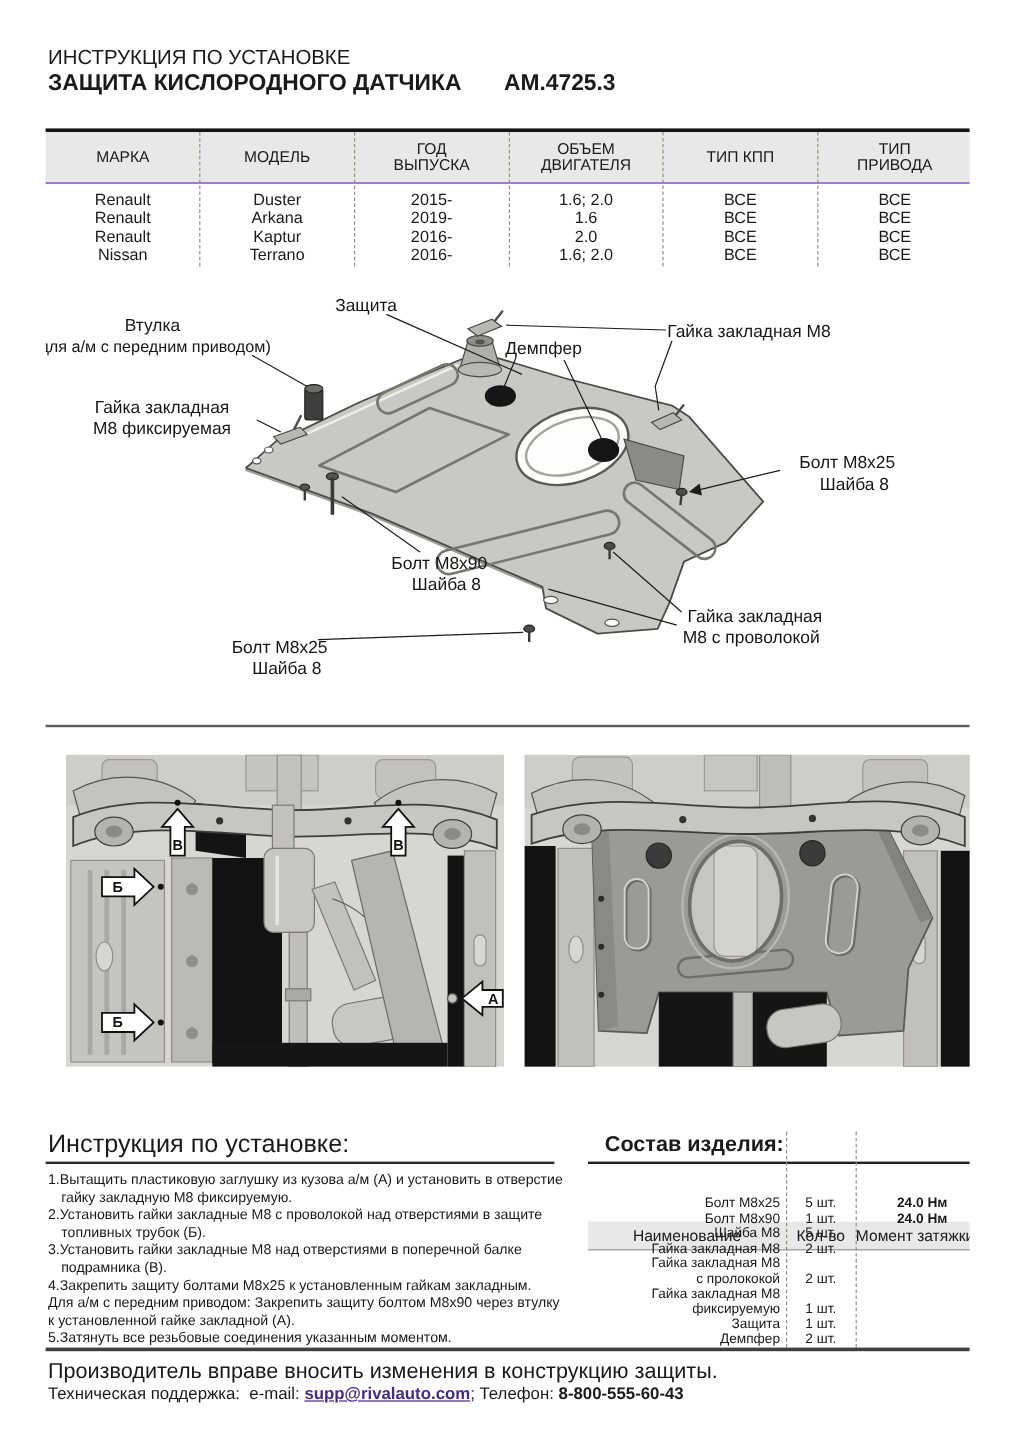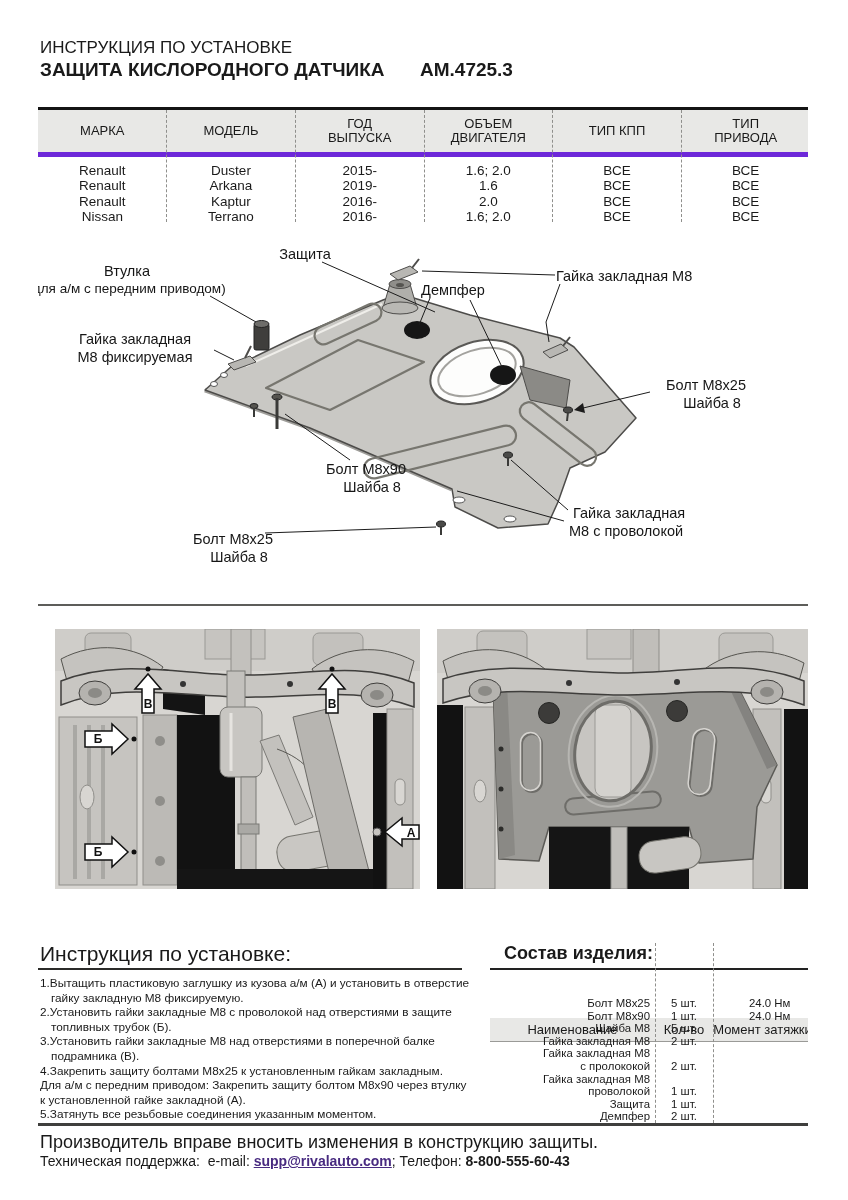--- a/index.html
+++ b/index.html
@@ -6,21 +6,21 @@
   .page{position:relative;width:808px;height:1200px;background:#fff;
         font-family:"Liberation Sans",sans-serif;color:#1a1a1a;overflow:hidden;}
   .abs{position:absolute;}
   
   .title1{left:40px;top:38px;font-size:17px;}
   .title2{left:40px;top:59px;font-size:19px;font-weight:bold;}
   .partnum{left:420px;top:59px;font-size:19px;font-weight:bold;}
   
   .fit{left:38px;top:107px;width:772px;border-top:3px solid #141414;}
   .fit-head{display:grid;grid-template-columns:repeat(6,1fr);background:#e8e8e6;
-            border-bottom:5px solid #6d28d9;height:42px;align-items:center;
+            border-bottom:1px solid #6d28d9;height:42px;align-items:center;
             text-align:center;font-size:13px;line-height:14.5px;}
   .fit-body{padding-top:6px;}
   .fit-row{display:grid;grid-template-columns:repeat(6,1fr);text-align:center;
            font-size:13.5px;line-height:15.4px;}
   .vdash{border-left:1px dashed #8f8f8c;width:0;}
   
   .rule{background:#5d5d5a;}
   .instr-h{left:40px;top:942px;font-size:21px;font-weight:normal;}
   .instr-rule{left:38px;top:968px;width:424px;height:2px;background:#2b2b29;}
   .steps{left:40px;top:976px;width:434px;font-size:11.8px;line-height:14.6px;}
@@ -29,21 +29,21 @@
   .comp{left:490px;top:943px;width:322px;height:181px;}
   .comp-h{position:absolute;left:14px;top:0;font-size:18px;font-weight:bold;}
   .comp-topline{position:absolute;left:0;top:25px;width:322px;height:2px;background:#222;}
   .comp-head{position:absolute;left:0;top:27px;width:322px;height:23px;background:#e8e8e6;
              border-bottom:1px solid #9a9a97;display:grid;grid-template-columns:165px 58px 99px;
              align-items:center;text-align:center;font-size:13px;margin-top:48px;}
   .comp-rows{position:absolute;left:0;top:54px;width:322px;font-size:11.4px;line-height:12.6px;}
   .comp-row{display:grid;grid-template-columns:165px 58px 99px;}
   .comp-name{text-align:right;padding-right:5px;}
   .comp-qty{text-align:center;}
-  .comp-trq{text-align:left;padding-left:36px;}
+  .comp-trq{text-align:center;padding-left:12px;font-weight:bold;}
   
   .foot-rule{left:38px;top:1123px;width:772px;height:3px;background:#3f3f3d;}
   .foot1{left:40px;top:1132px;font-size:18px;}
   .foot2{left:40px;top:1153px;font-size:14px;white-space:pre-wrap;}
   .email{color:#482a80;font-weight:bold;text-decoration:underline;}
   .phone{font-weight:bold;}
   svg{font-family:"Liberation Sans",sans-serif;display:block;}
   .dlabel{font-size:14.5px;fill:#161616;}
   .dlabel2{font-size:13.5px;fill:#161616;}
   .mletter{font-size:12px;font-weight:bold;fill:#111;}
@@ -423,21 +423,21 @@
         <div class="comp-name">с пролококой</div>
         <div class="comp-qty">2 шт.</div>
         <div class="comp-trq"></div>
       </div>
       <div class="comp-row">
         <div class="comp-name">Гайка закладная М8</div>
         <div class="comp-qty"></div>
         <div class="comp-trq"></div>
       </div>
       <div class="comp-row">
-        <div class="comp-name">проволокой</div>
+        <div class="comp-name">фиксируемую</div>
         <div class="comp-qty">1 шт.</div>
         <div class="comp-trq"></div>
       </div>
       <div class="comp-row">
         <div class="comp-name">Защита</div>
         <div class="comp-qty">1 шт.</div>
         <div class="comp-trq"></div>
       </div>
       <div class="comp-row">
         <div class="comp-name">Демпфер</div>

